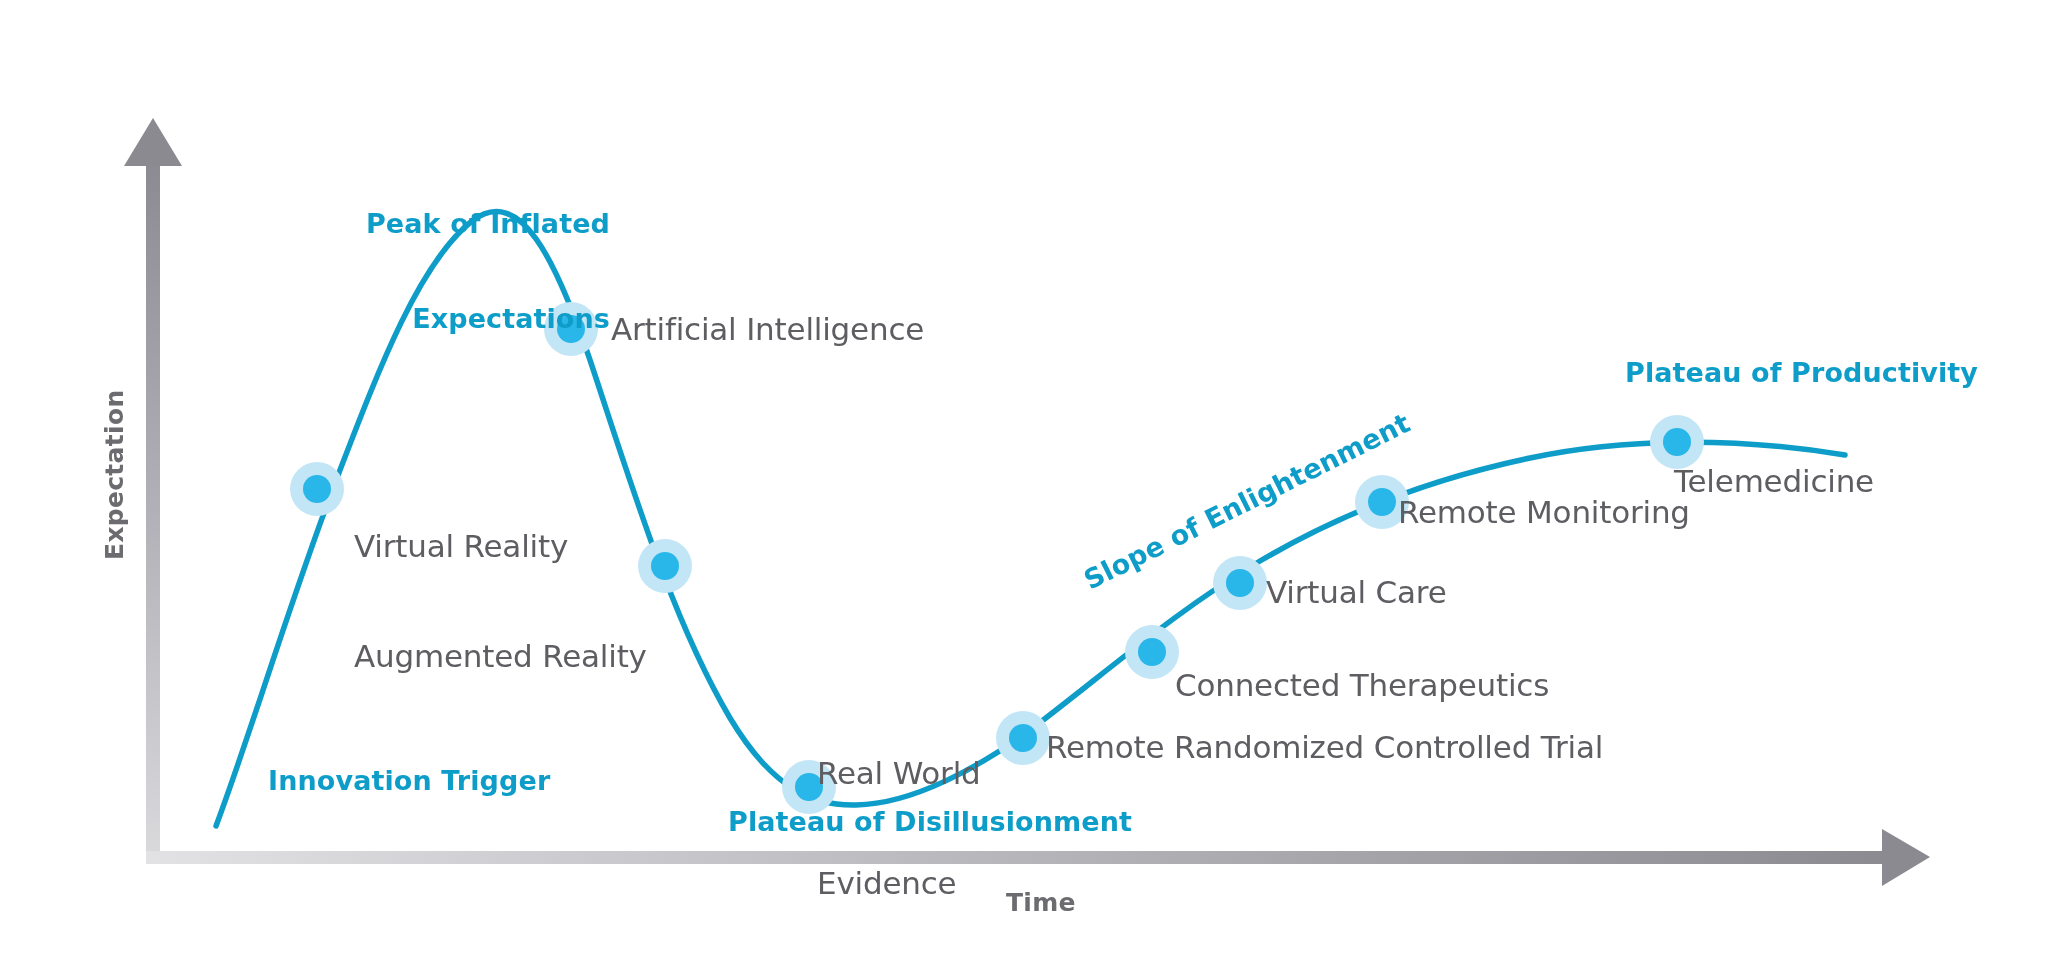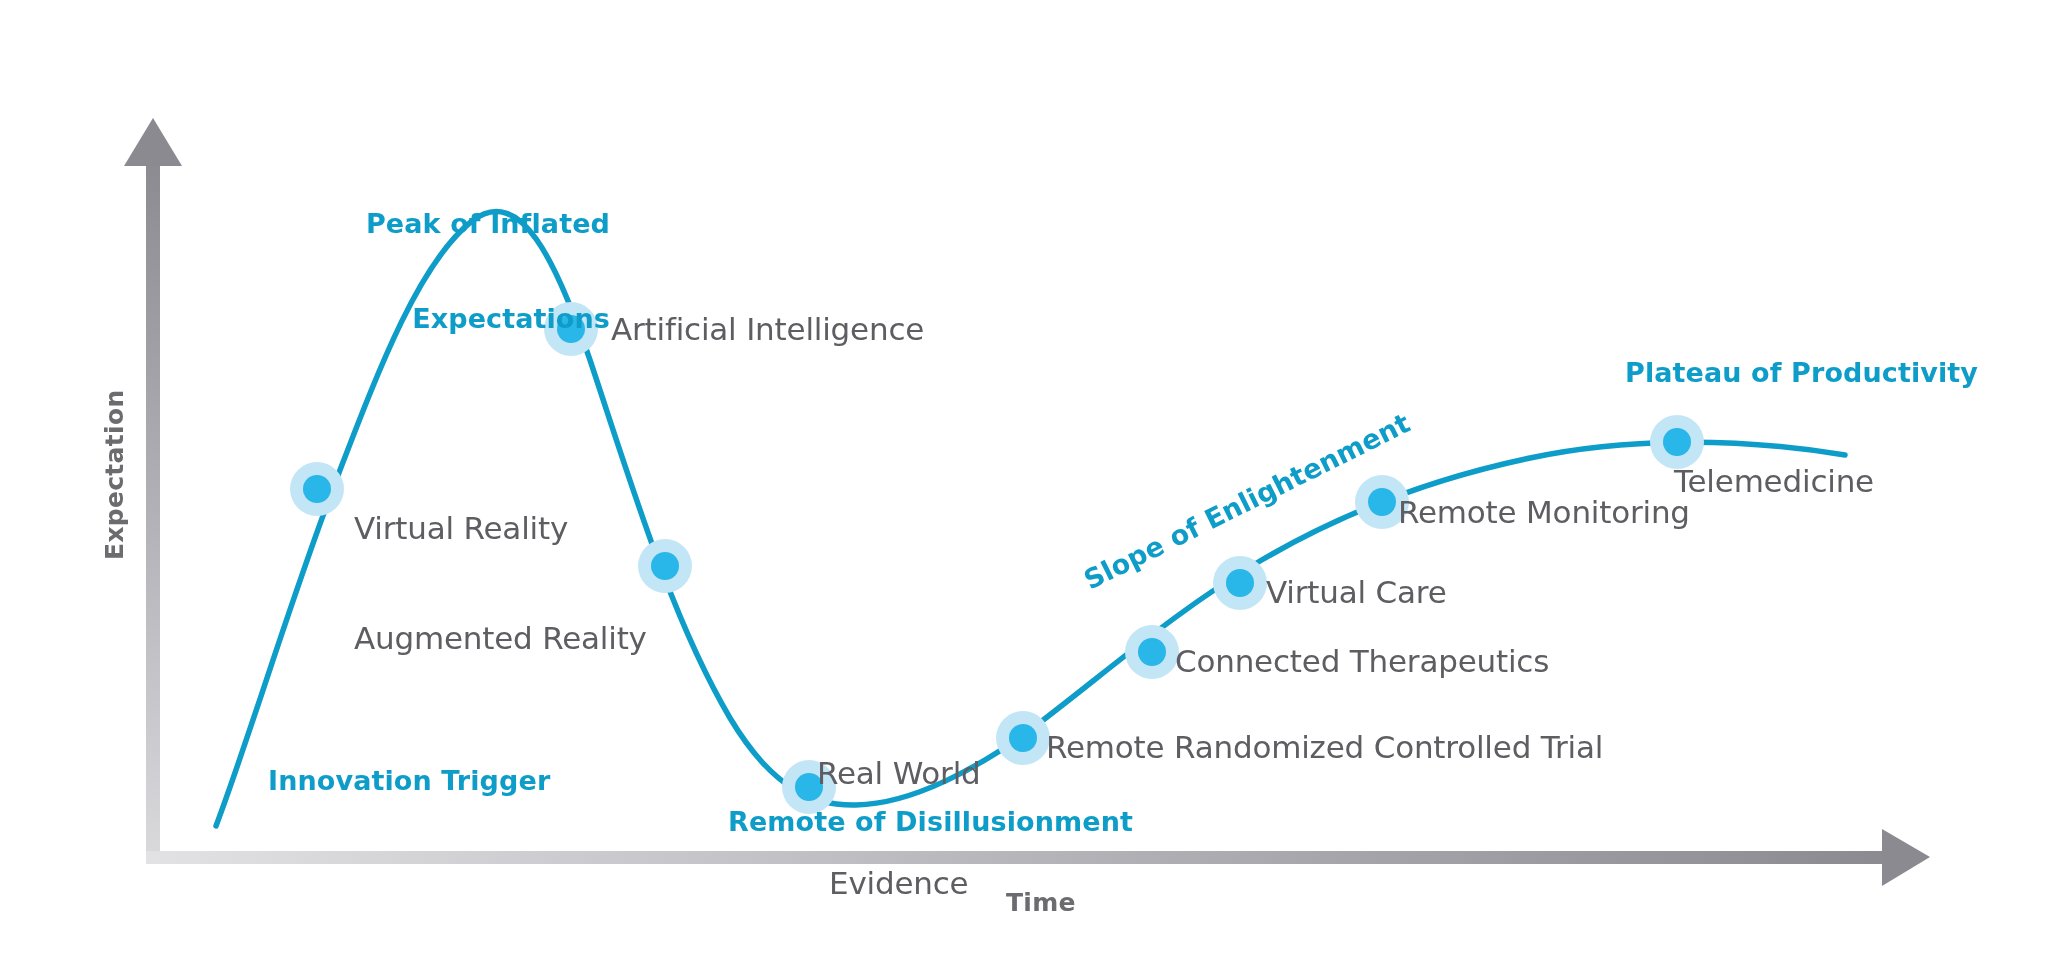--- a/index.html
+++ b/index.html
@@ -153,42 +153,42 @@
 
   <div class="lbl axis-label" style="left:1006px; top:888px;">Time</div>
 
   <div class="lbl phase-label center-2line" style="left:350px; top:144px; width:260px;">
     <div>Peak of Inflated</div>
     <div>Expectations</div>
   </div>
 
   <div class="lbl phase-label" style="left:268px; top:753px;margin-top:12px;">Innovation Trigger</div>
 
-  <div class="lbl phase-label" style="left:728px; top:806px;">Remote of Disillusionment</div>
+  <div class="lbl phase-label" style="left:728px; top:806px;">Plateau of Disillusionment</div>
 
   <div id="slope-label" class="lbl phase-label" style="left:1086px; top:566px;">Slope of Enlightenment</div>
 
   <div class="lbl phase-label" style="left:1625px; top:357px;">Plateau of Productivity</div>
 
-  <div class="lbl tech-label" style="left:354px; top:437px;">
+  <div class="lbl tech-label" style="left:354px; top:455px;">
     <div>Virtual Reality</div>
     <div>Augmented Reality</div>
   </div>
 
   <div class="lbl tech-label" style="left:611px; top:311px;">Artificial Intelligence</div>
 
 
-  <div class="lbl tech-label" style="left:817px; top:682px;text-align:center;">
+  <div class="lbl tech-label" style="left:817px; top:682px;">
     <div>Real World</div>
     <div>Evidence</div>
   </div>
 
   <div class="lbl tech-label" style="left:1046px; top:729px;">Remote Randomized Controlled Trial</div>
 
-  <div class="lbl tech-label" style="left:1175px; top:643px;">Connected Therapeutics</div>
+  <div class="lbl tech-label" style="left:1175px; top:667px;">Connected Therapeutics</div>
 
   <div class="lbl tech-label" style="left:1266px; top:574px;">Virtual Care</div>
 
   <div class="lbl tech-label" style="left:1398px; top:494px;">Remote Monitoring</div>
 
   <div class="lbl tech-label" style="left:1674px; top:463px;">Telemedicine</div>
 
 </div>
 
 </body></html>

